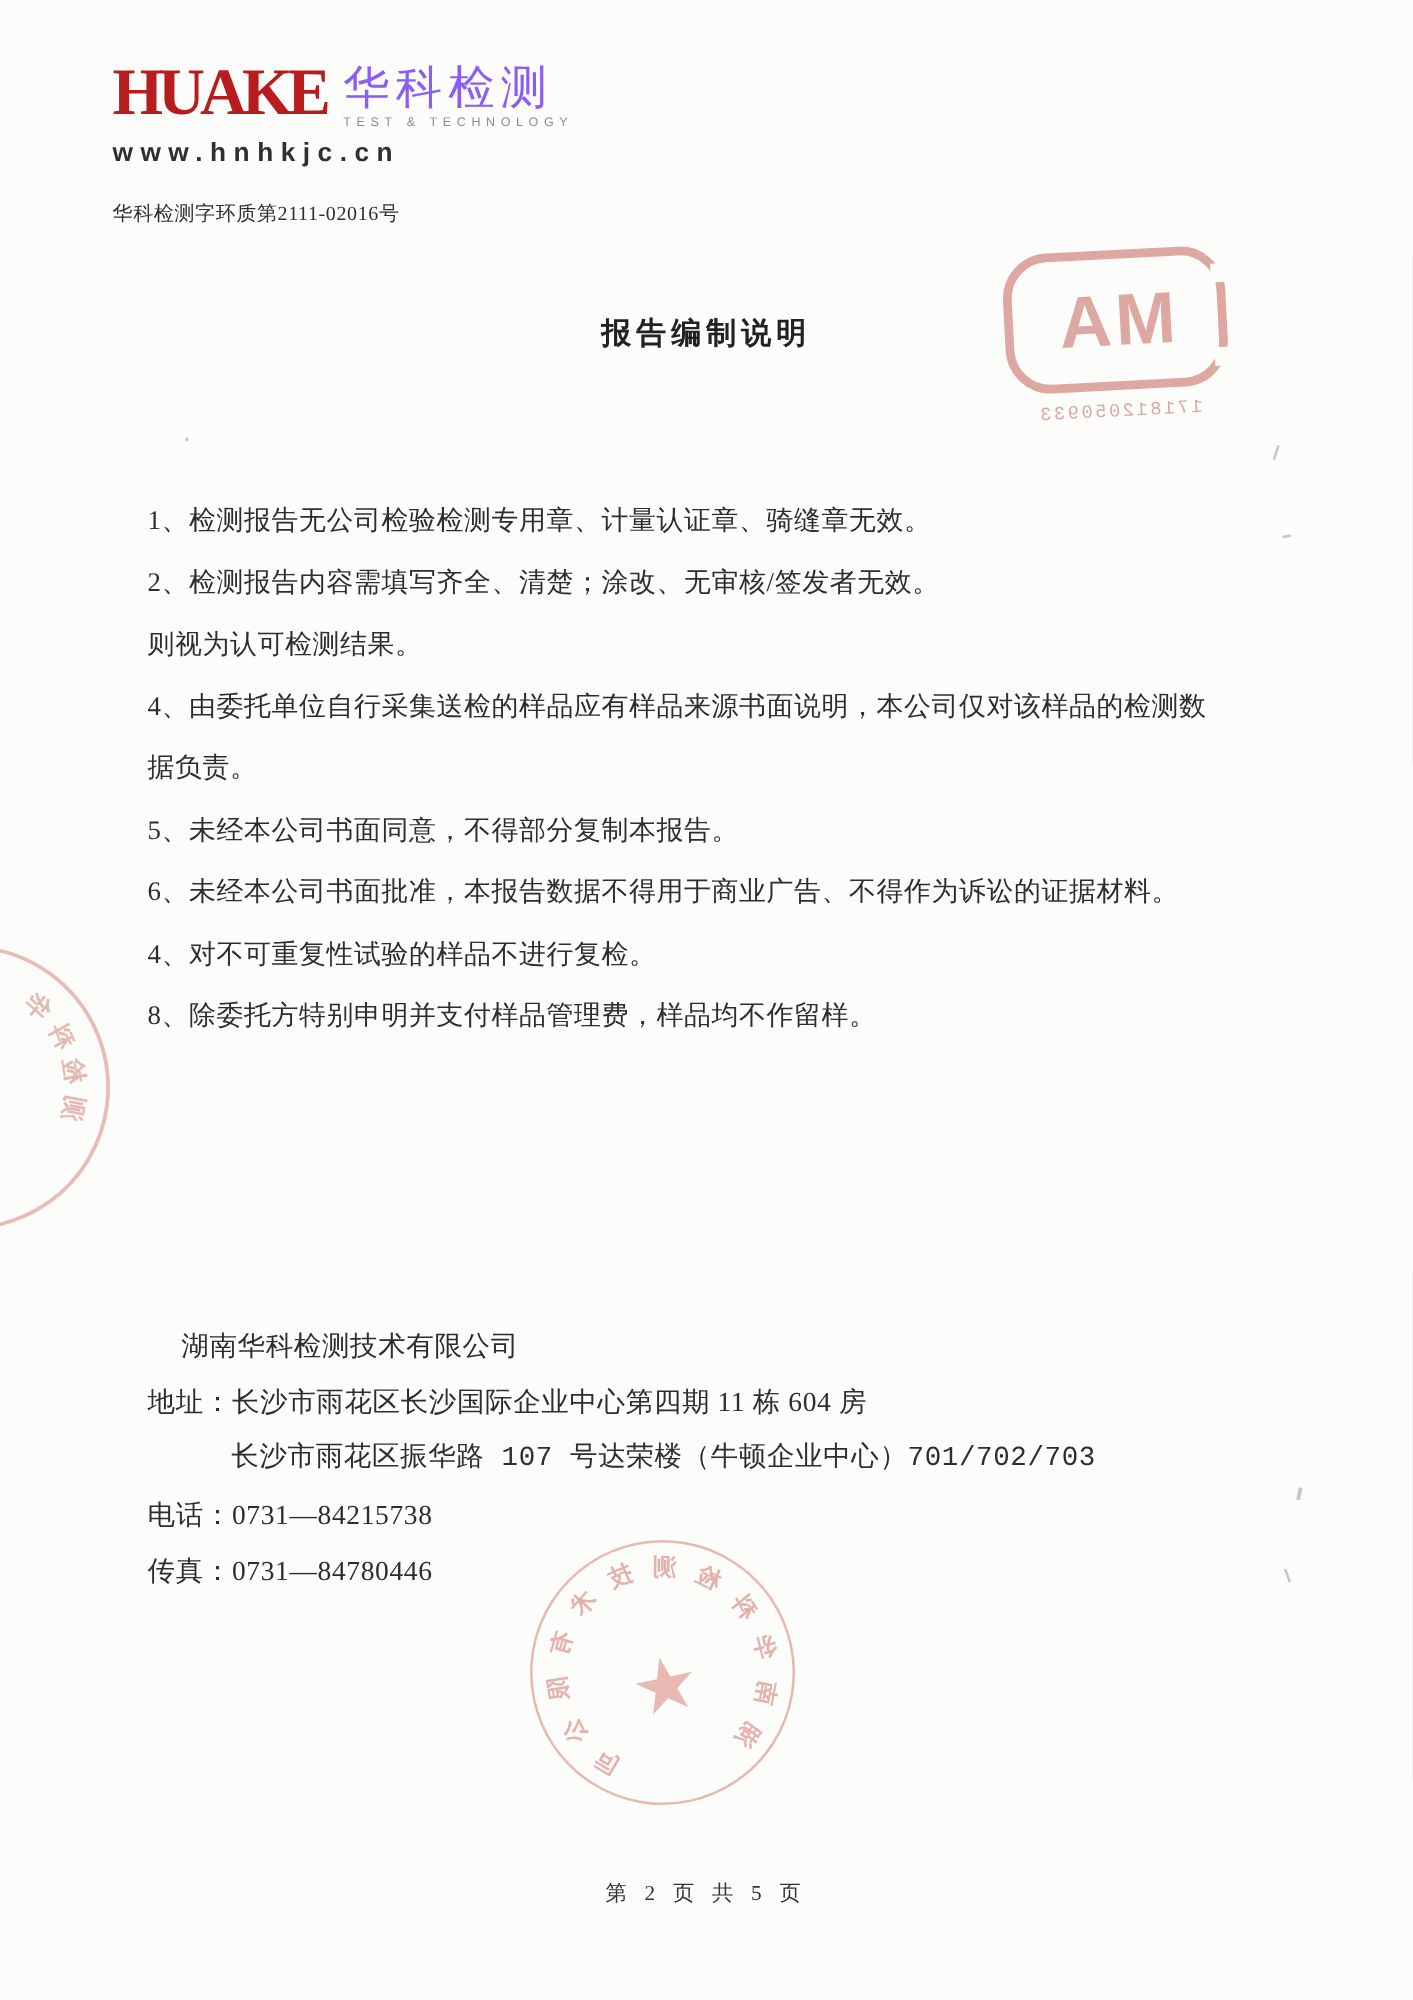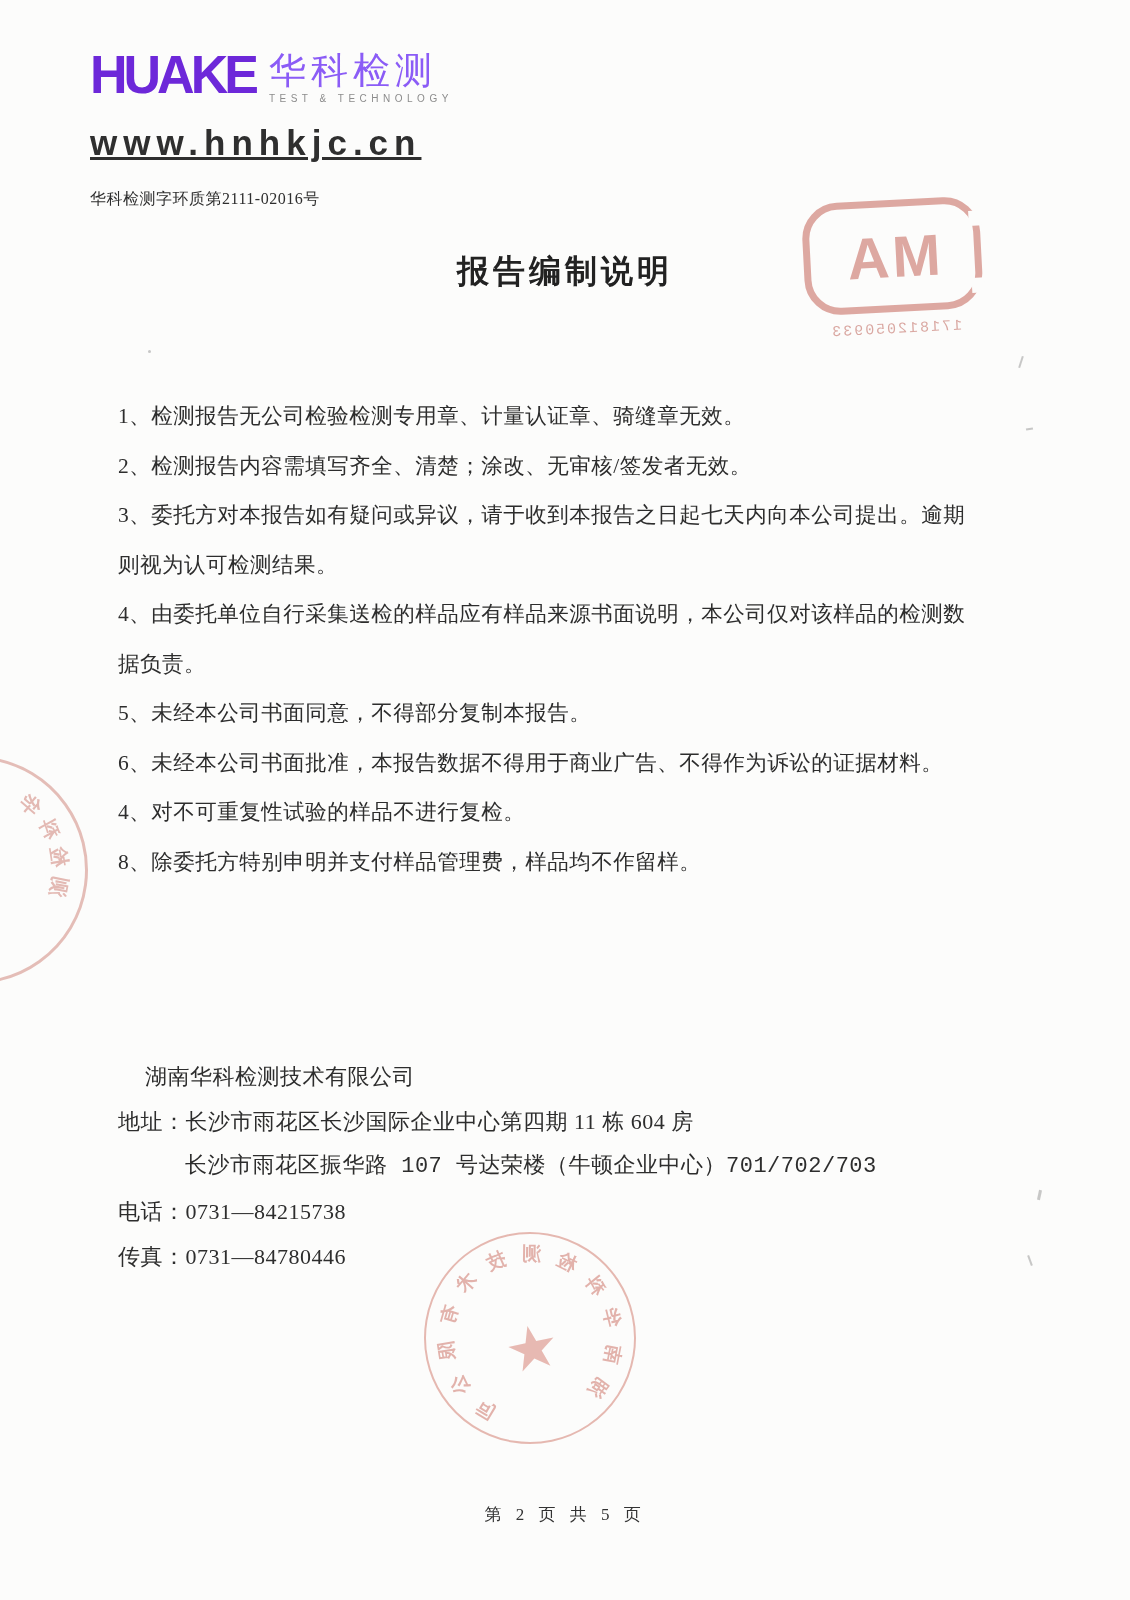--- a/index.html
+++ b/index.html
@@ -6,40 +6,40 @@
   .page{
     position:relative;width:1130px;height:1600px;margin:0 auto;
     background:#fcfcfb;overflow:hidden;
     font-family:"Liberation Serif","DejaVu Serif",serif;color:#2d2d2d;
   }
 
   
   .logo-block{position:absolute;left:90px;top:50px;}
   .logo-row{display:flex;align-items:flex-start;}
   .logo-en{
-    font-family:Liberation Sans, sans-serif;font-weight:bold;
-    font-size:52px;line-height:50px;letter-spacing:-4px;color:#6d28d9;
+    font-family:Liberation Serif, serif;font-weight:bold;
+    font-size:52px;line-height:50px;letter-spacing:-4px;color:#b91c1c;
     transform:scaleY(1.02);
   }
   .logo-cn-wrap{margin-left:14px;display:flex;flex-direction:column;}
   .logo-cn{font-size:37px;line-height:42px;letter-spacing:5px;color:#8b5cf6;}
   .logo-sub{
     font-family:"Liberation Sans","DejaVu Sans",sans-serif;
     font-size:10px;letter-spacing:4.5px;color:#8c8c8c;margin-top:1px;
   }
   .website{
     font-family:"Liberation Sans","DejaVu Sans",sans-serif;font-weight:bold;
-    font-size:35px;letter-spacing:6px;color:#2f2f2f;margin-top:19px;text-decoration:underline;
+    font-size:21px;letter-spacing:6px;color:#2f2f2f;margin-top:7px;
   }
   .doc-number{font-size:16px;margin-top:26px;color:#2e2e2e;letter-spacing:0.5px;}
 
   
   .report-title{
     position:absolute;top:250px;left:0;width:100%;text-align:center;
-    font-size:32px;font-weight:bold;letter-spacing:4px;color:#222;
+    font-size:24px;font-weight:bold;letter-spacing:4px;color:#222;
   }
 
   
   .stamp-cma{position:absolute;left:802px;top:200px;width:182px;transform:rotate(-3deg);opacity:0.5;}
   .cma-rect{
     width:164px;height:98px;border:7px solid #c0564a;border-radius:36px;
     display:flex;align-items:center;justify-content:center;position:relative;
     transform:scaleX(-1);margin:0 auto;
   }
   .cma-rect::before{content:"";position:absolute;left:-9px;top:8px;width:13px;height:15px;background:#fcfcfb;}
@@ -139,21 +139,20 @@
       <span class="cma-text">MA</span>
     </div>
     <div class="cma-number">171812050933</div>
   </div>
 
   <div class="report-title">报告编制说明</div>
 
   <div class="notes">
     <div class="note-line">1、检测报告无公司检验检测专用章、计量认证章、骑缝章无效。</div>
     <div class="note-line">2、检测报告内容需填写齐全、清楚；涂改、无审核/签发者无效。</div>
-    <div class="note-line">3、委托方对本报告如有疑问或异议，请于收到本报告之日起七天内向本公司提出。逾期</div>
     <div class="note-line">则视为认可检测结果。</div>
     <div class="note-line">4、由委托单位自行采集送检的样品应有样品来源书面说明，本公司仅对该样品的检测数</div>
     <div class="note-line">据负责。</div>
     <div class="note-line">5、未经本公司书面同意，不得部分复制本报告。</div>
     <div class="note-line">6、未经本公司书面批准，本报告数据不得用于商业广告、不得作为诉讼的证据材料。</div>
     <div class="note-line">4、对不可重复性试验的样品不进行复检。</div>
     <div class="note-line">8、除委托方特别申明并支付样品管理费，样品均不作留样。</div>
   </div>
 
   <div class="stamp-left">

